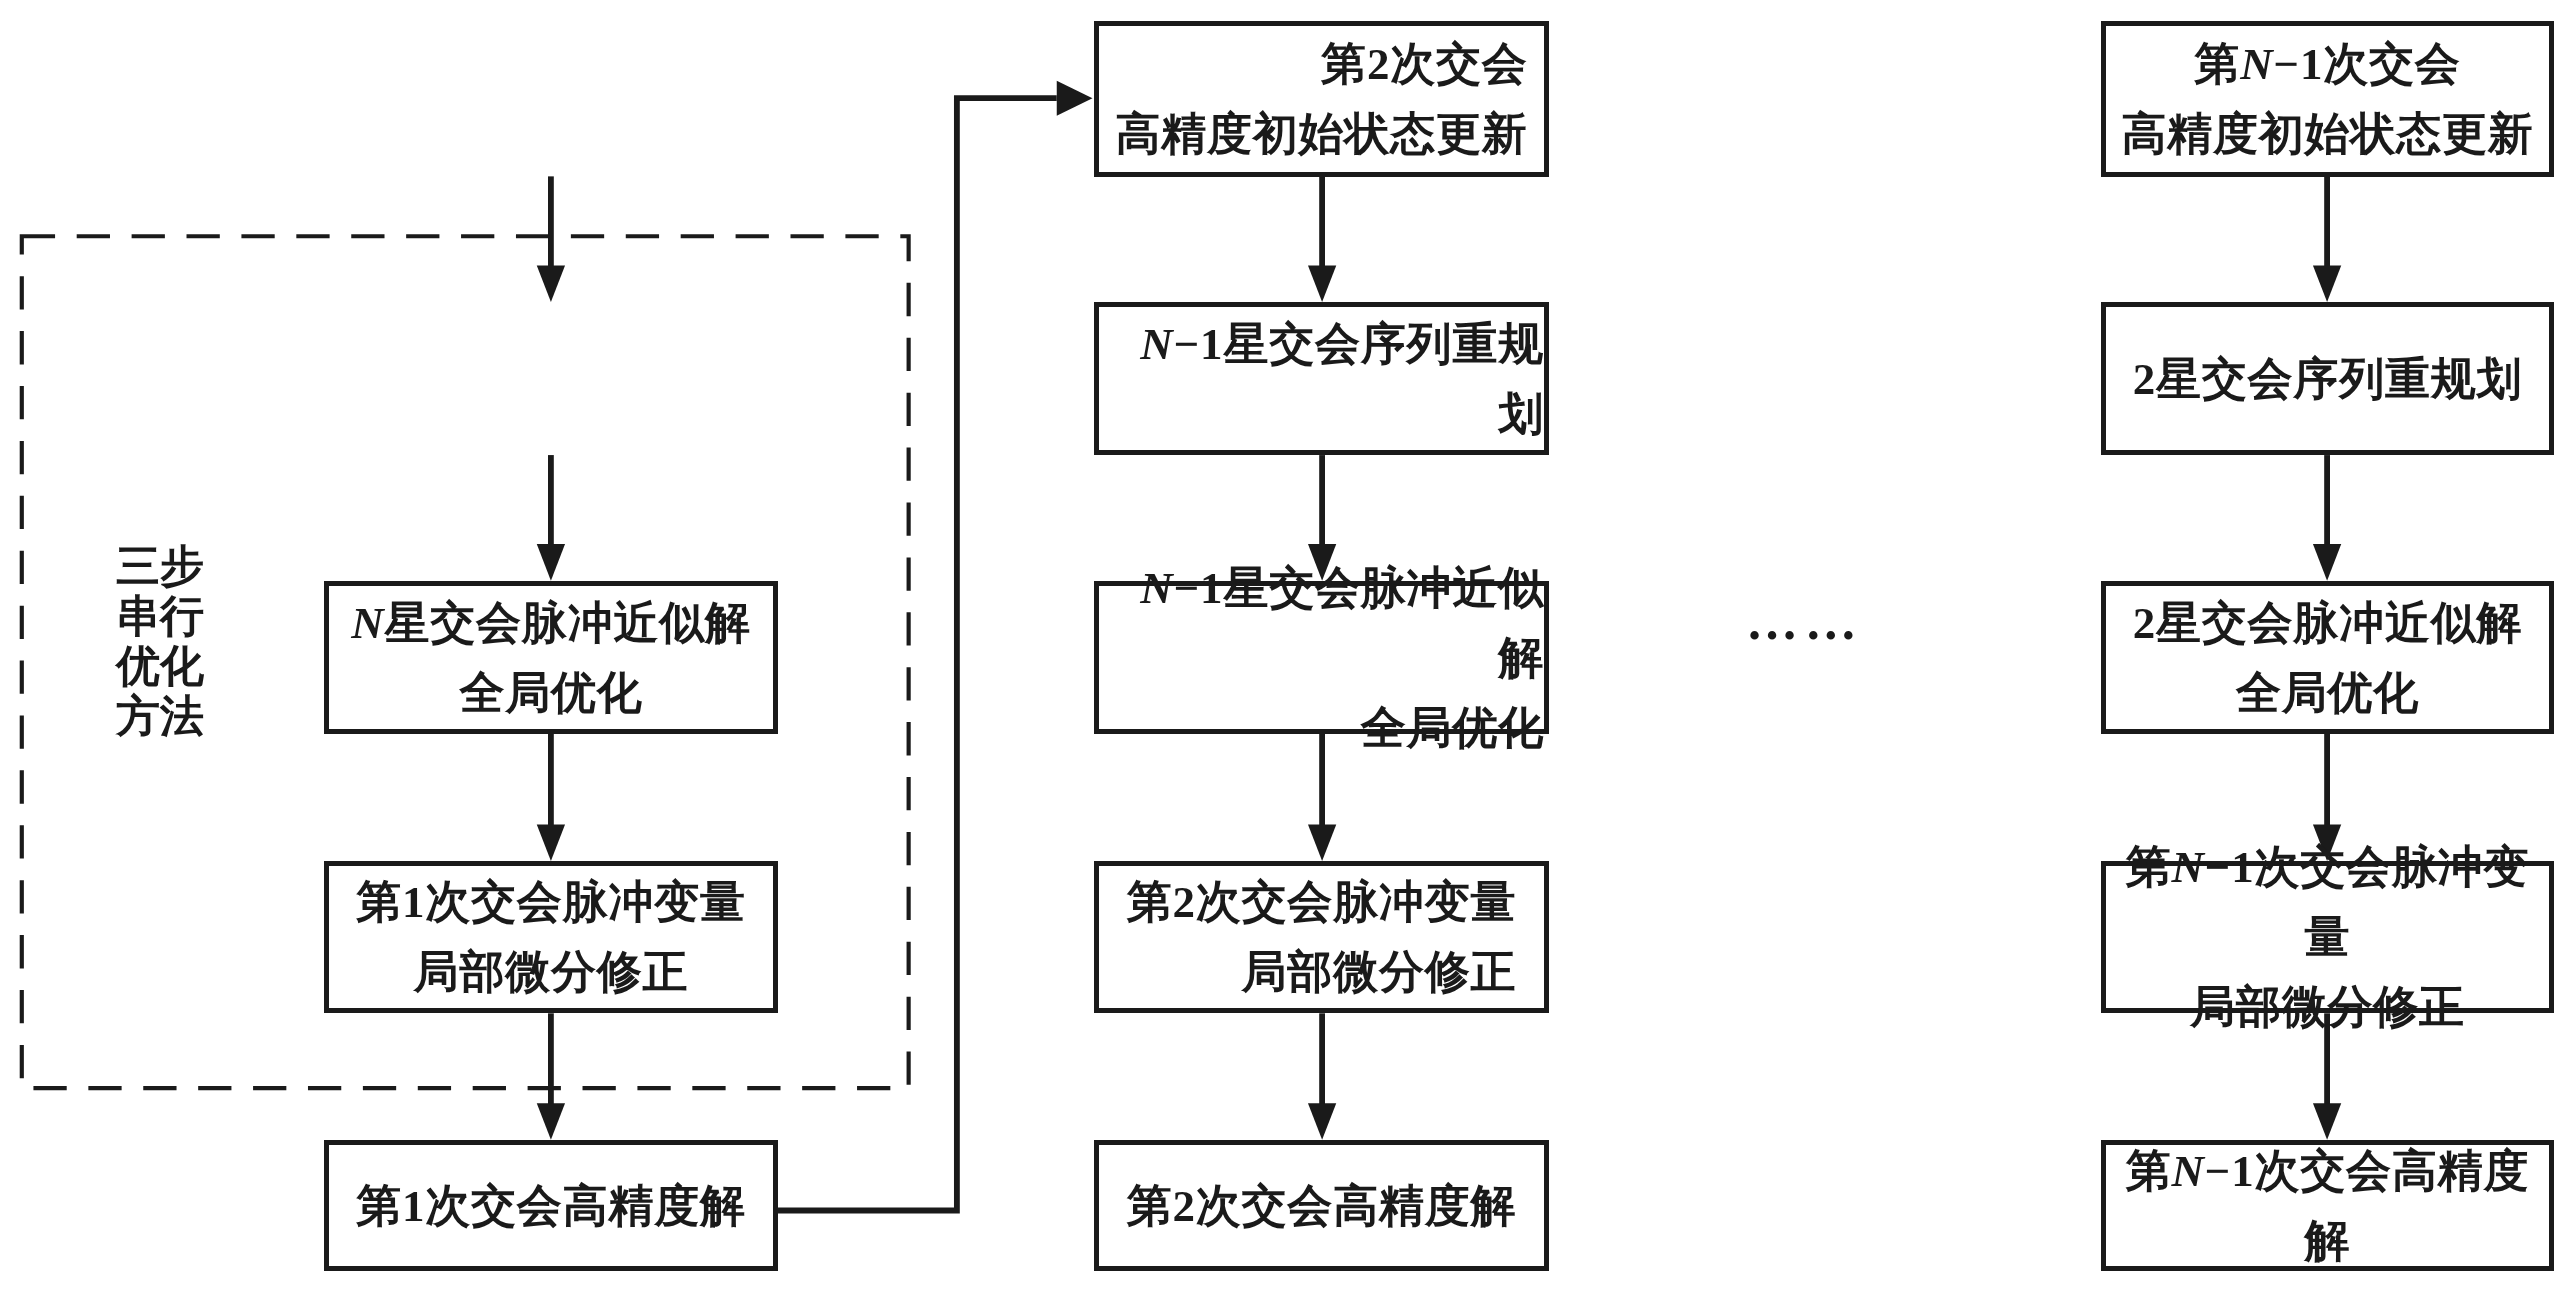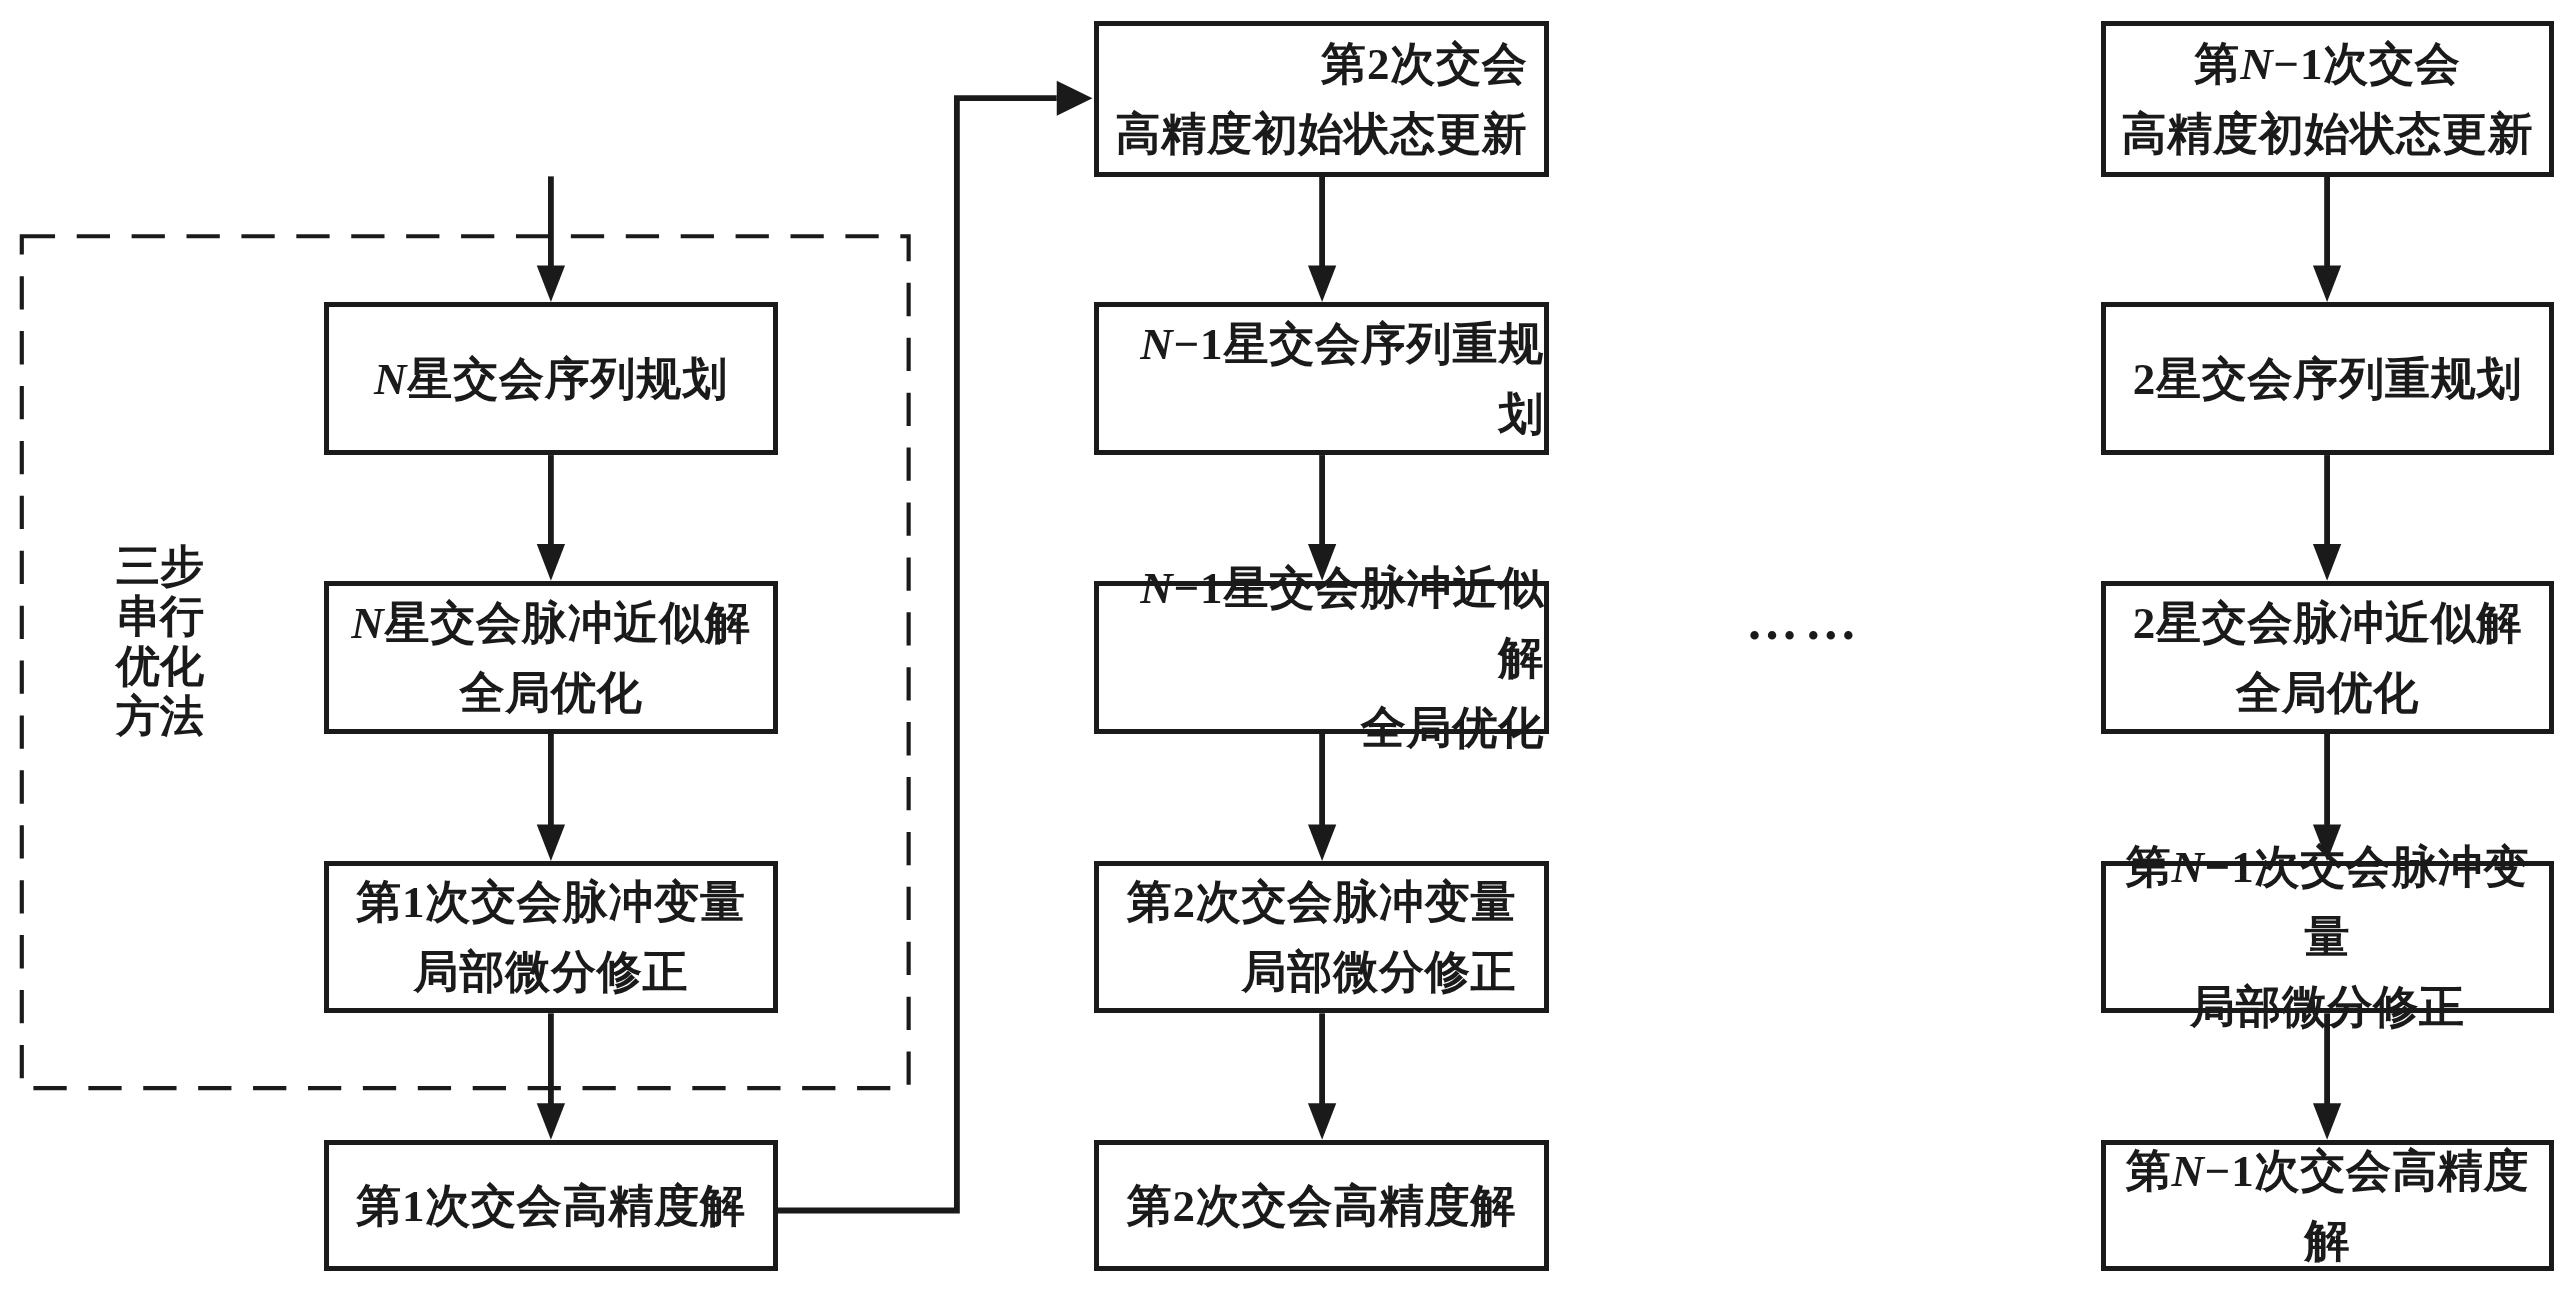--- a/index.html
+++ b/index.html
@@ -133,23 +133,20 @@
     </g>
   </svg>
 
   <div id="side-label">三步
 串行
 优化
 方法</div>
 
   <div id="ellipsis">……</div>
 
-  <div class="node c1 r2">
-    <span class="node-label"><i>N</i>星交会序列规划</span>
-  </div>
   <div class="node c1 r3">
     <span class="node-label"><i>N</i>星交会脉冲近似解
 全局优化</span>
   </div>
   <div class="node c1 r4">
     <span class="node-label">第1次交会脉冲变量
 局部微分修正</span>
   </div>
   <div class="node c1 r5">
     <span class="node-label">第1次交会高精度解</span>

